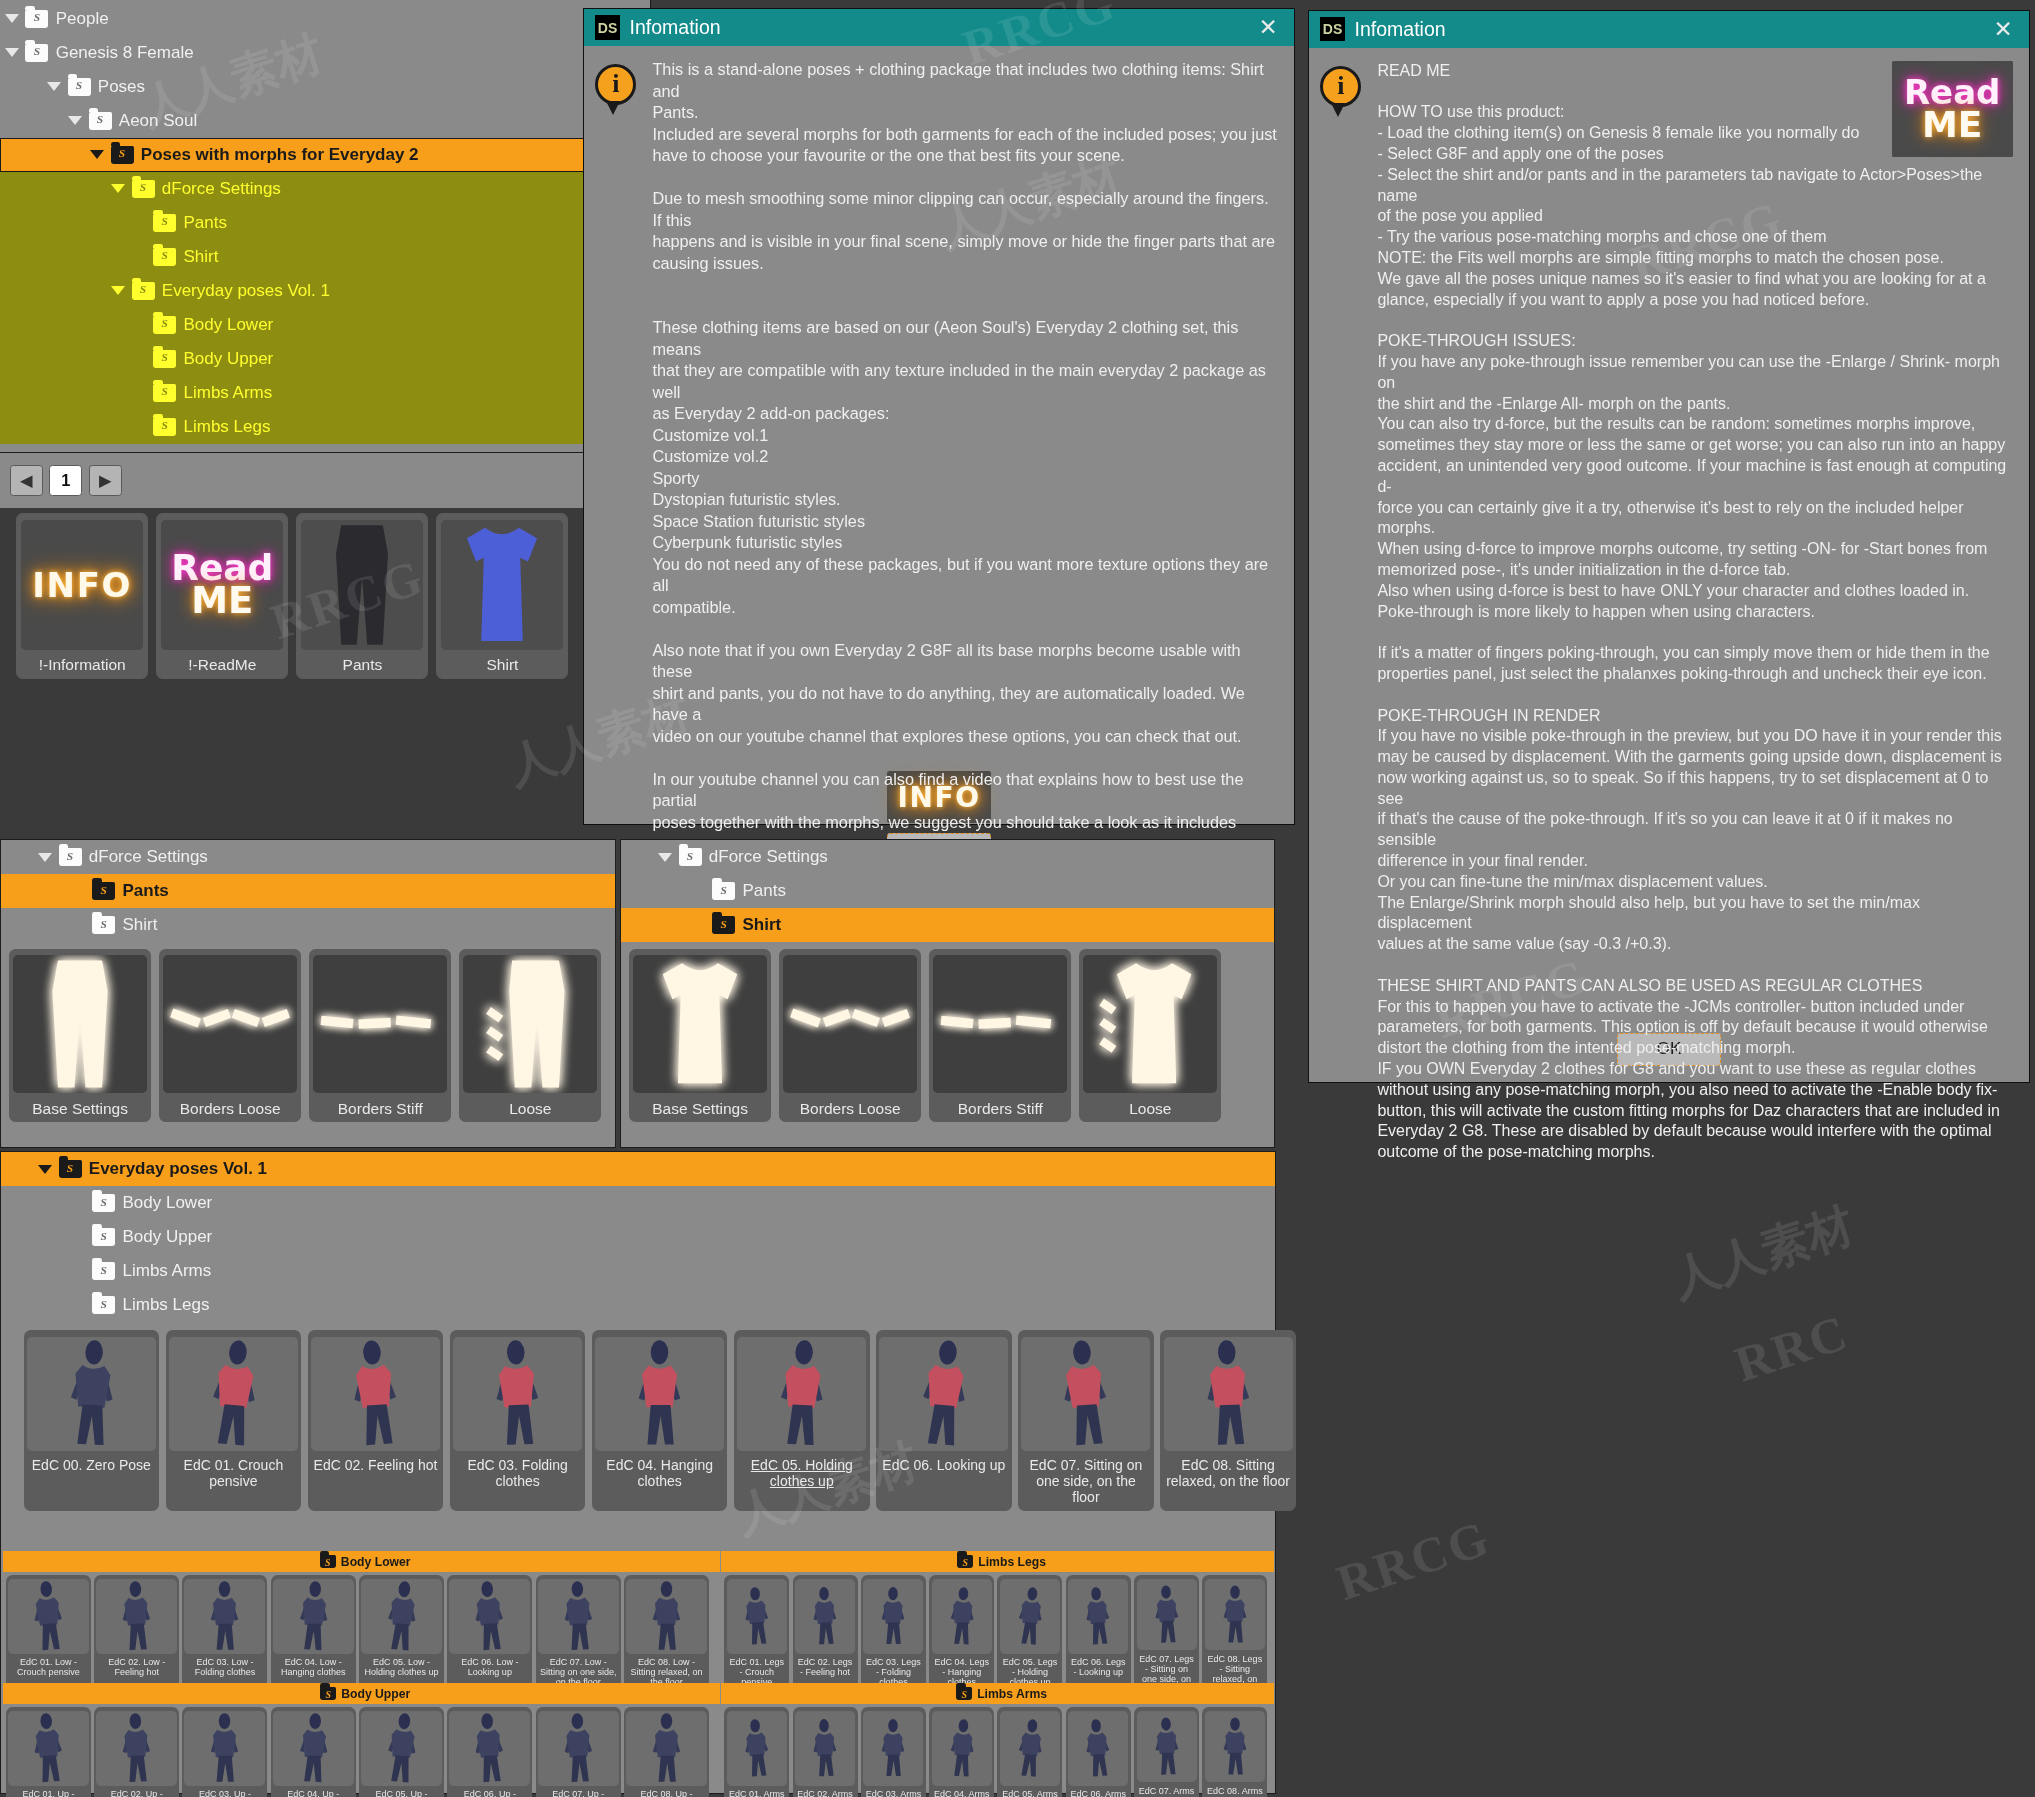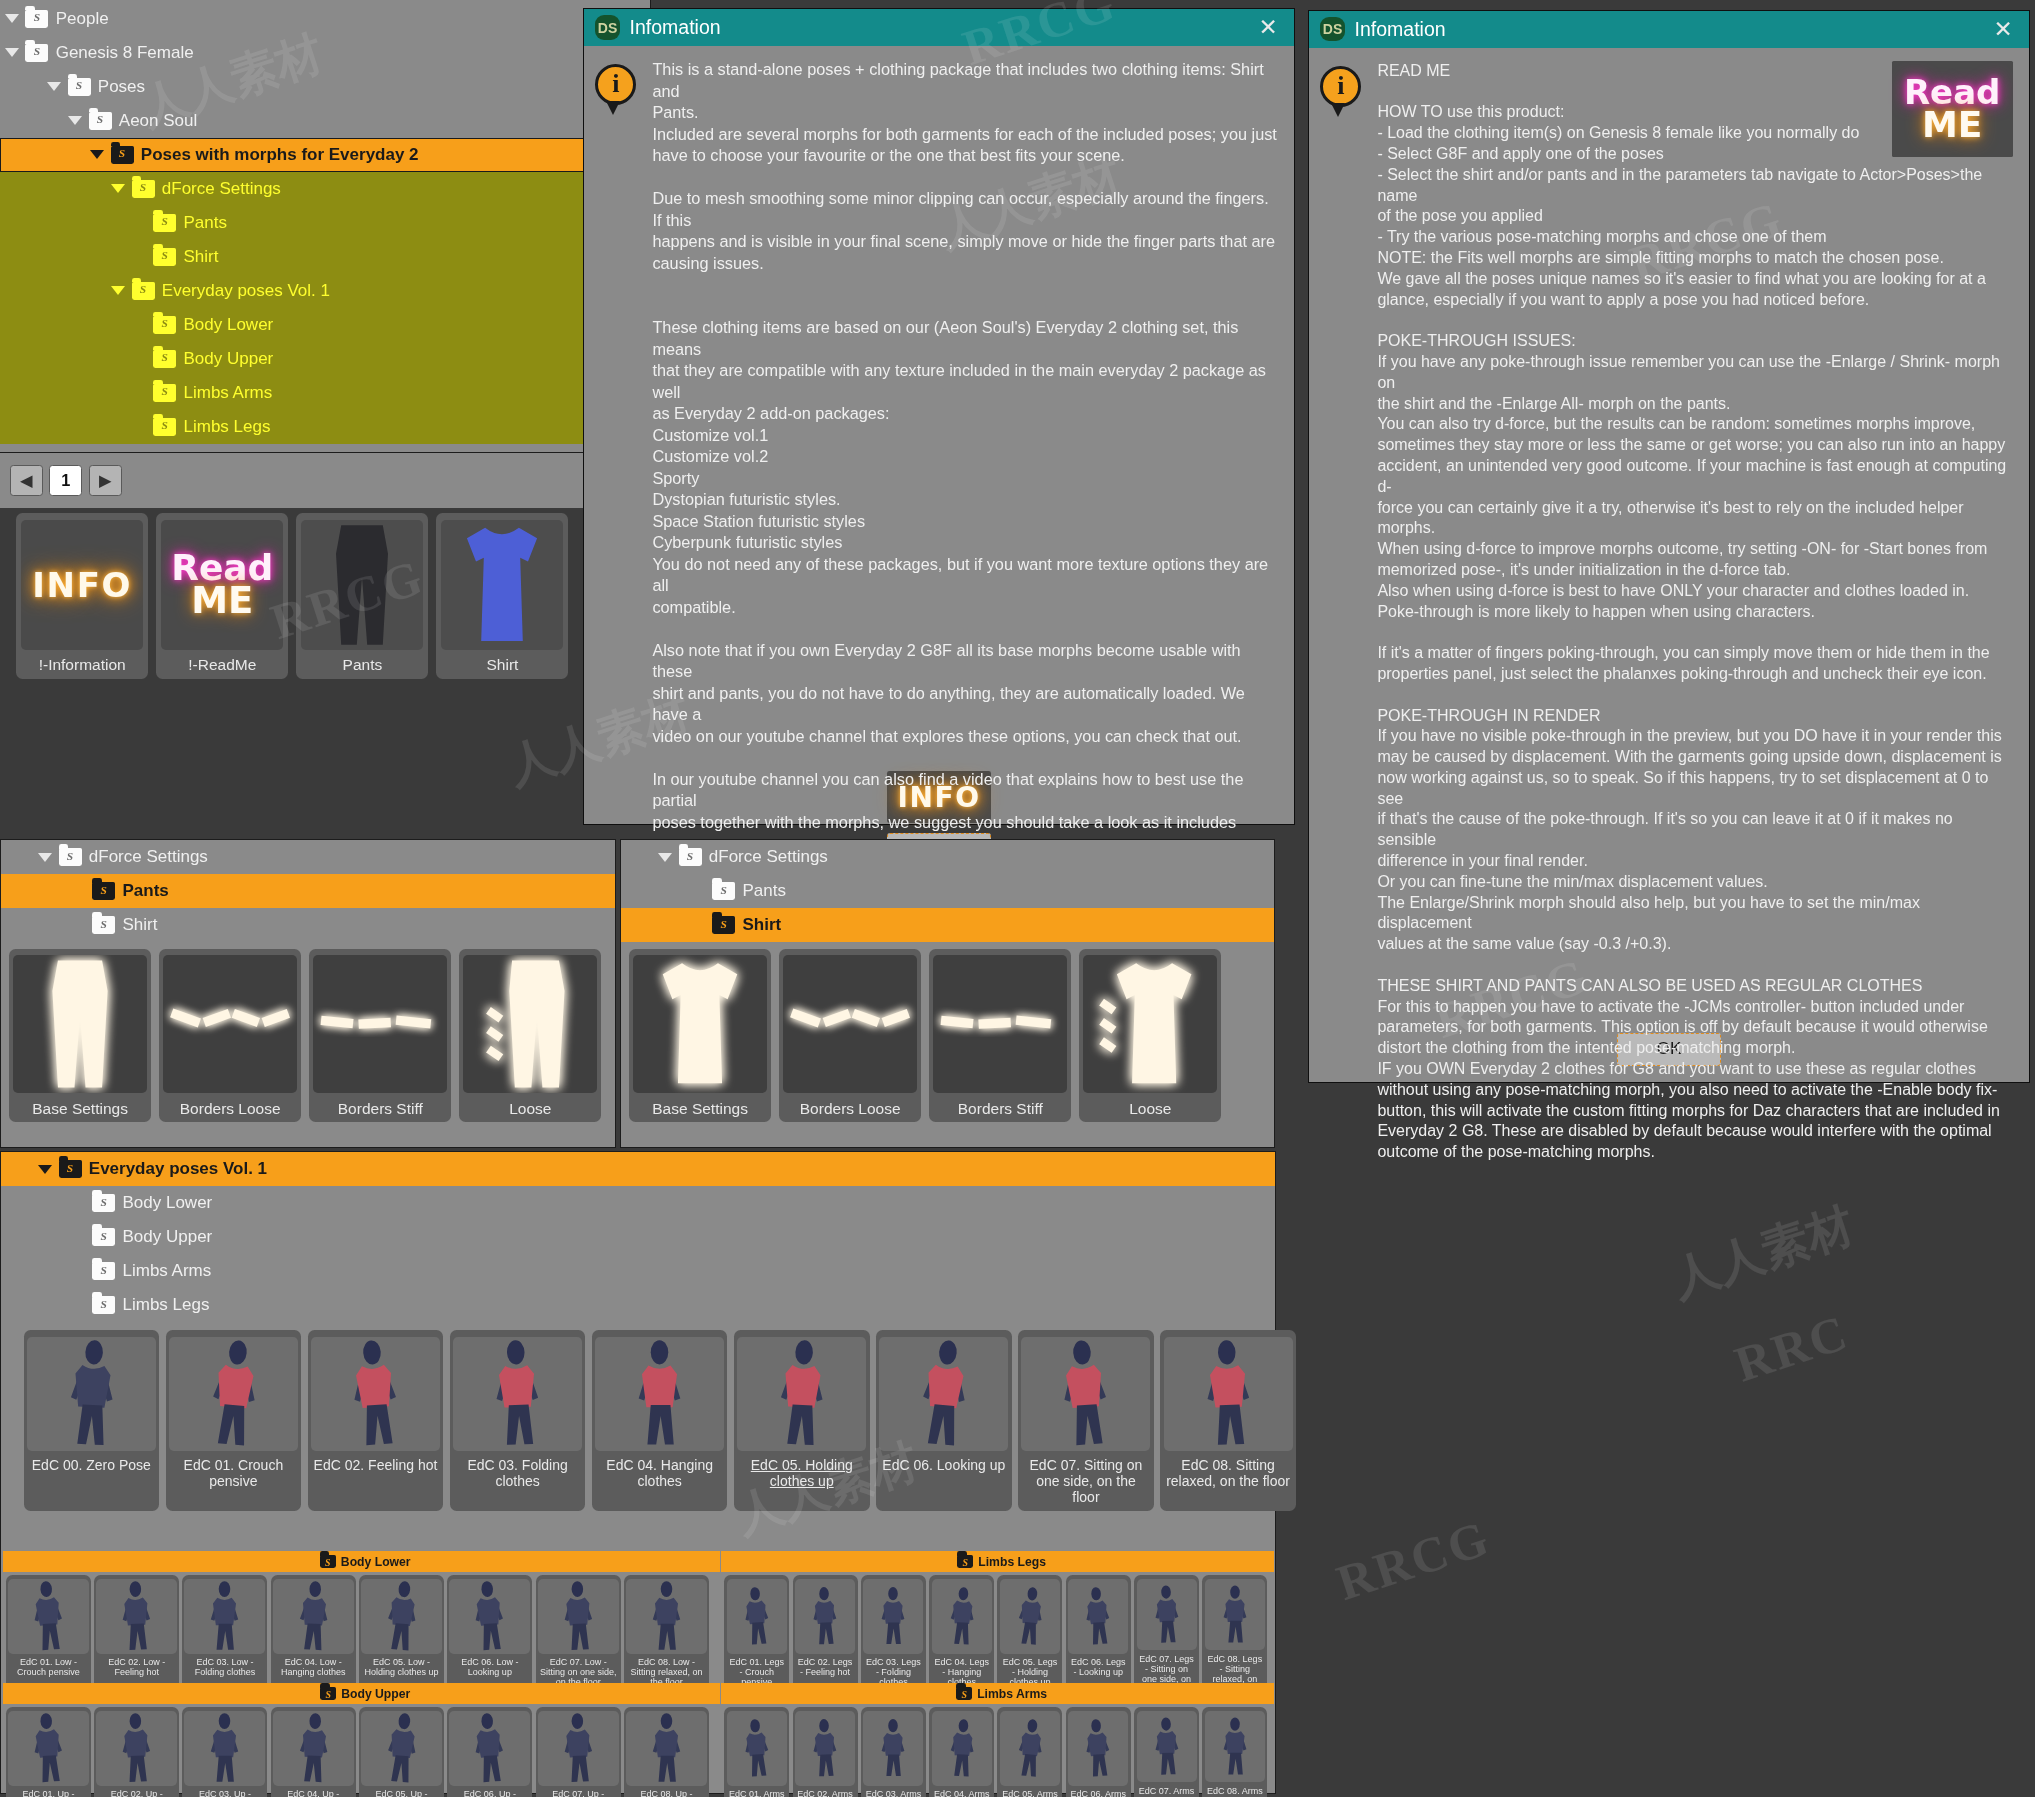--- a/index.html
+++ b/index.html
@@ -140,21 +140,21 @@
               display:flex; align-items:flex-end; justify-content:center; }
 
   
   .dlg { position: absolute; background: #8a8a8a; border: 0.8px solid #0f0f0f; }
   .dlg-title {
     height: 37px; background: #138b8b;
     display: flex; align-items: center; padding: 0 11.4px;
     color: #ffffff; font-size: 19.5px;
   }
   .ds-badge {
-    width: 24.4px; height: 24.4px; background: #14532d; border-radius: 9px;
+    width: 24.4px; height: 24.4px; background: #000000; border-radius: 0;
     color: #cfd3a0; font-size: 14px; font-weight: 700;
     display: flex; align-items: center; justify-content: center;
     margin-right: 9.8px; font-family: "Liberation Sans", sans-serif;
   }
   .dlg-close { margin-left: auto; font-size: 23px; color: #eaeaea; line-height: 1;
                cursor: default; padding: 0 4.9px; }
   .dlg-body { display: flex; padding: 13px 14.7px 8.1px 11.4px; position: relative; }
   .info-bubble { width: 44px; flex: 0 0 44px; margin-right: 13px; margin-top: 4.9px; }
   .bubble {
     width: 41px; height: 41px; border-radius: 50%;

